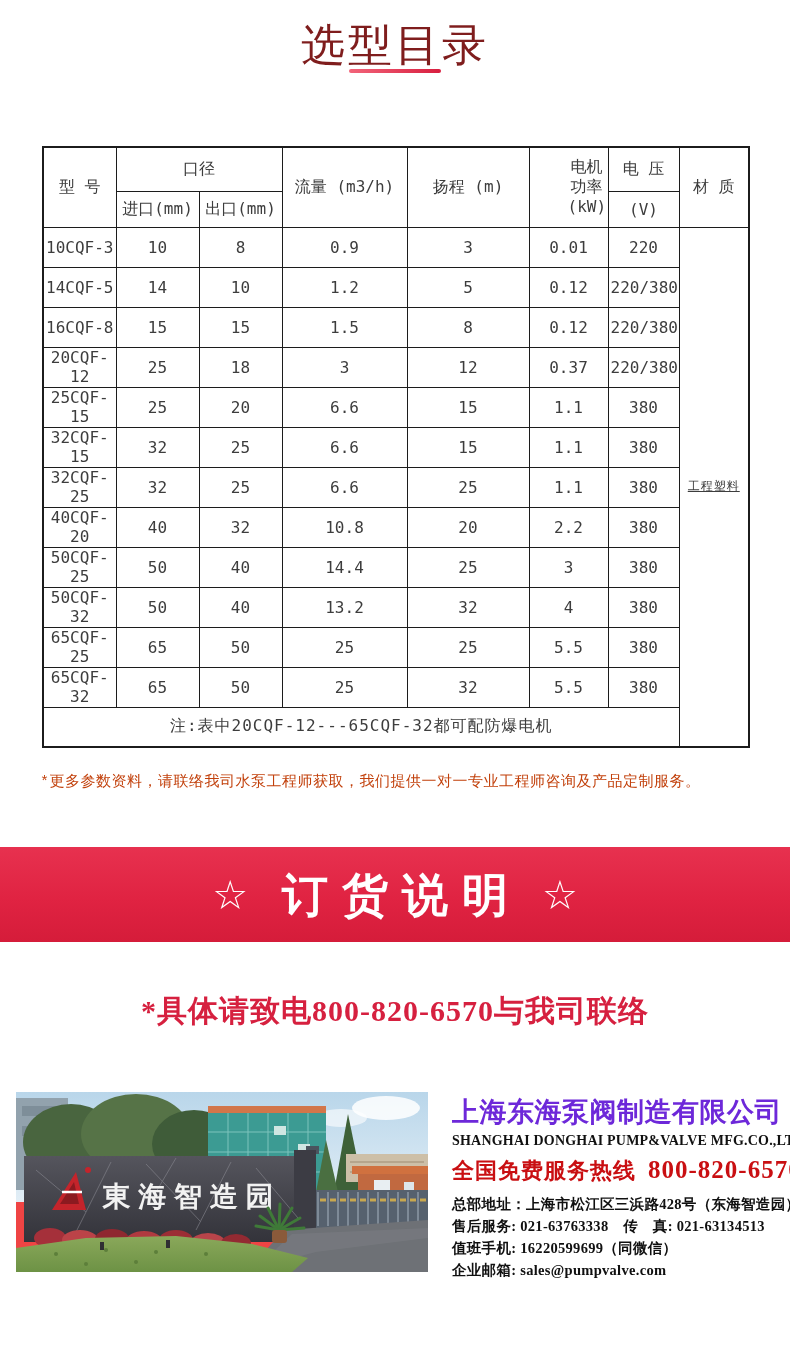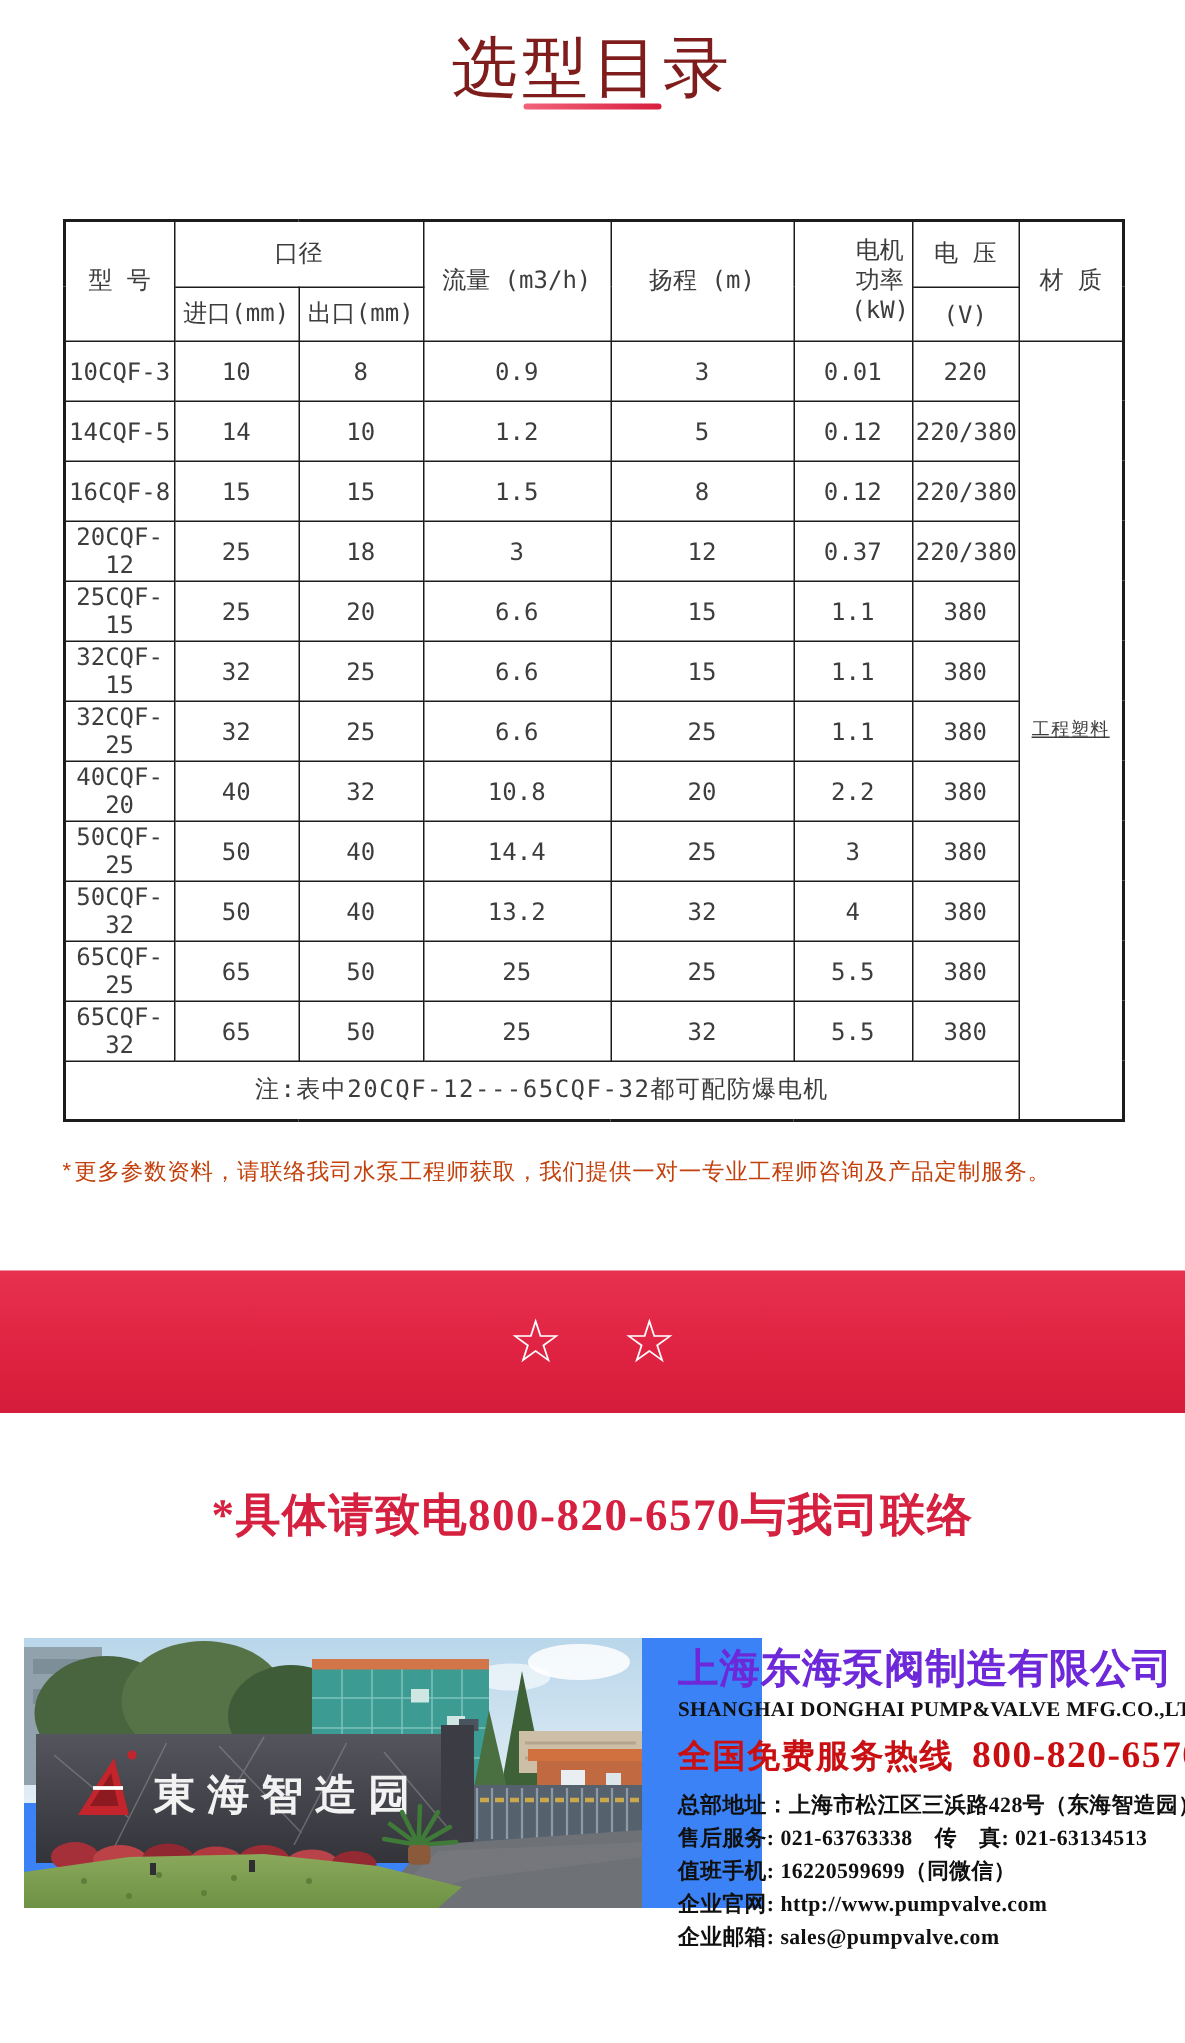--- a/index.html
+++ b/index.html
@@ -61,22 +61,22 @@
   
   .order-notes {
     position:absolute; top:984px; left:0; width:100%; text-align:center;
     font-family:"Liberation Serif","DejaVu Serif",serif;
     font-weight:bold; color:#d6203f; font-size:30px; line-height:54px;
     letter-spacing:1px;
   }
 
   
   .factory-photo {
-    position:absolute; top:1092px; left:16px; width:492px; height:180px;
-    overflow:hidden; background:#3b82f6;text-decoration:underline;
+    position:absolute; top:1092px; left:16px; width:412px; height:180px;
+    overflow:hidden; background:#ef4444;text-decoration:underline;
   }
   .factory-photo svg { display:block; }
 
   
   .company { position:absolute; top:1094px; left:452px; width:332px; }
   .company-name-cn { font-size:27px; font-weight:bold; color:#6d28d9; letter-spacing:0.5px; white-space:nowrap; }
   .company-name-en {
     font-family:"Liberation Serif","DejaVu Serif",serif; font-weight:bold;
     font-size:14px; color:#111; margin-top:3px; letter-spacing:0.2px; white-space:nowrap;
   }
@@ -244,20 +244,21 @@
           <td colspan="7" class="note-cell">注:表中20CQF-12---65CQF-32都可配防爆电机</td>
         </tr>
       </tbody>
   </table>
 </div>
 
 <div class="footnote">*更多参数资料，请联络我司水泵工程师获取，我们提供一对一专业工程师咨询及产品定制服务。</div>
 
 <div class="order-banner">
   <span class="star">☆</span>
+  <span class="banner-title">订货说明</span>
   <span class="star">☆</span>
 </div>
 
 <div class="order-notes">
   <div>*具体请致电800-820-6570与我司联络</div>
 </div>
 
 <div class="factory-photo">
   <svg width="412" height="180" viewBox="0 0 412 180" xmlns="http://www.w3.org/2000/svg">
     <defs>
@@ -380,16 +381,15 @@
   <div class="company-name-cn">上海东海泵阀制造有限公司</div>
   <div class="company-name-en">SHANGHAI DONGHAI PUMP&amp;VALVE MFG.CO.,LTD.</div>
   <div class="hotline">
     <span class="hotline-label">全国免费服务热线</span>
     <span class="hotline-number">800-820-6570</span>
   </div>
   <div class="contact-lines">
     <div>总部地址：上海市松江区三浜路428号（东海智造园）</div>
     <div>售后服务: 021-63763338　传　真: 021-63134513</div>
     <div>值班手机: 16220599699（同微信）</div>
-    <div>企业官网: http://www.pumpvalve.com</div>
     <div>企业邮箱: sales@pumpvalve.com</div>
   </div>
 </div>
 
 </body></html>

